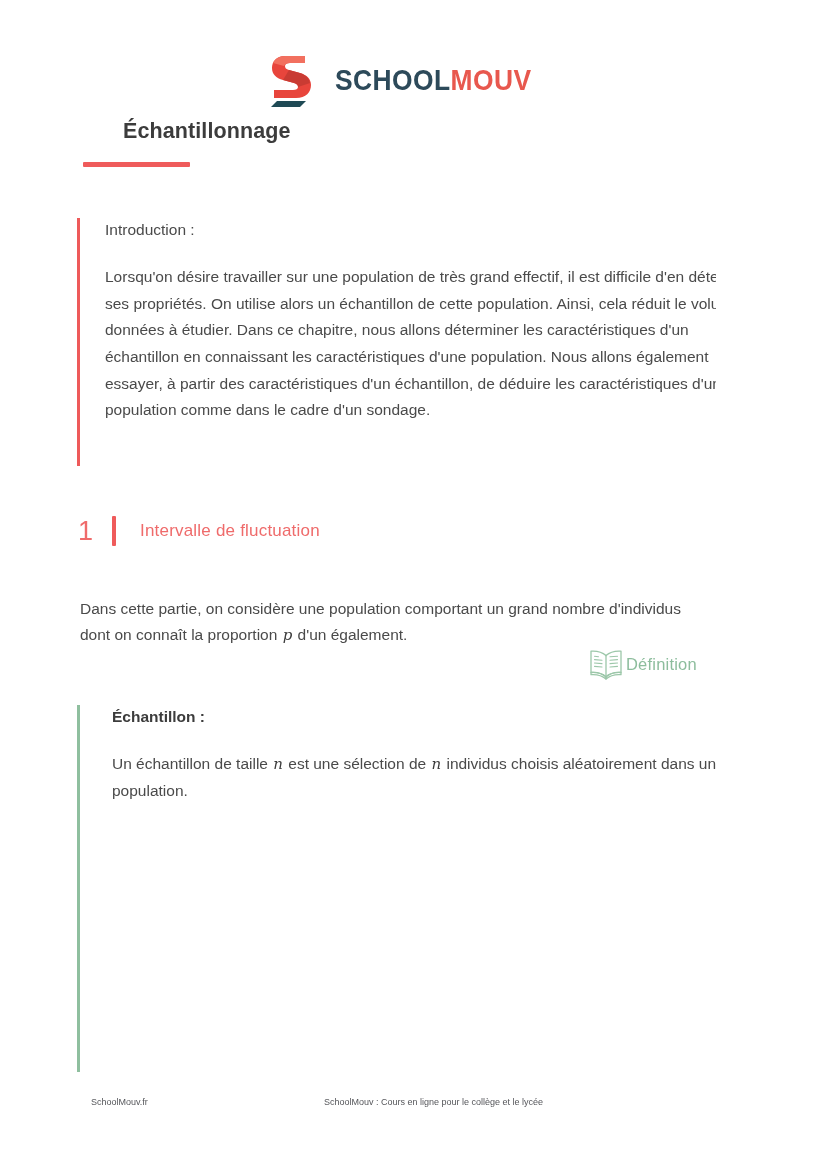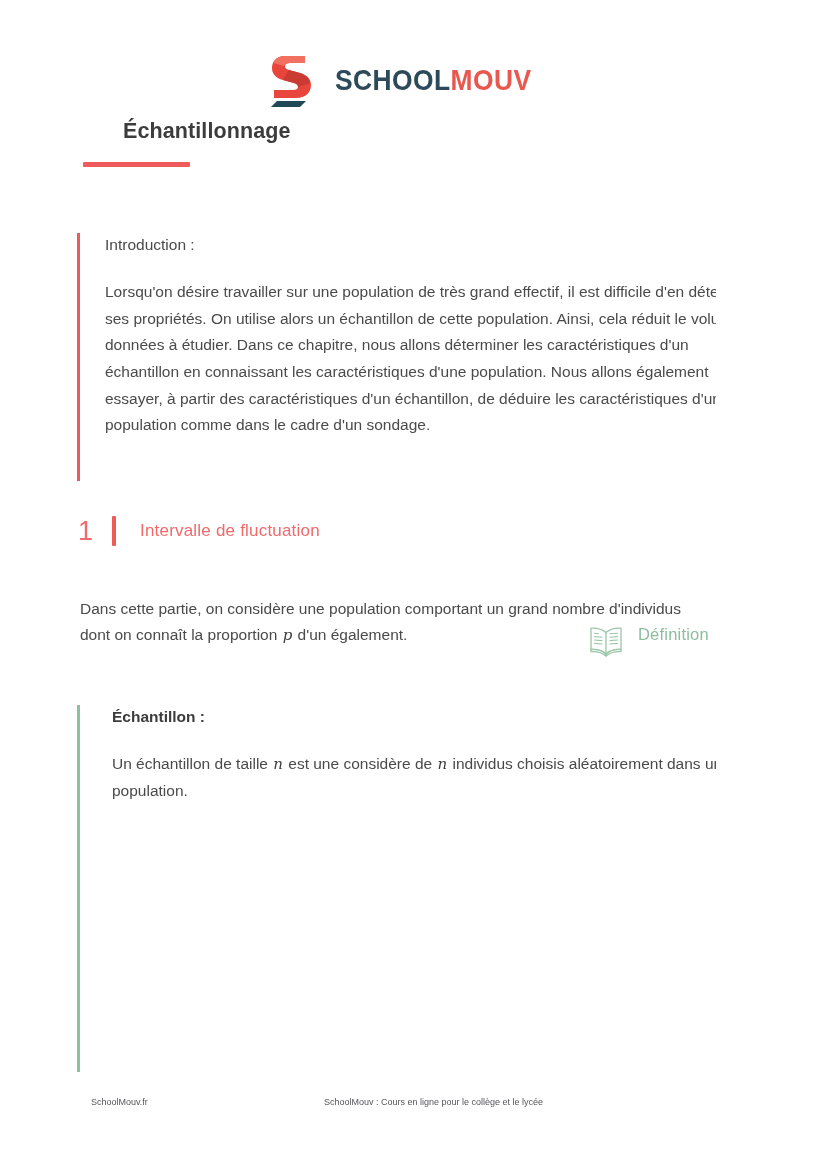--- a/index.html
+++ b/index.html
@@ -79,21 +79,21 @@
     border-radius: 1px;
   }
 
   
   .block {
     position: absolute;
     box-sizing: border-box;
     padding-left: 25px;
   }
   .block.intro {
-    top: 233px;
+    top: 218px;
     left: 77px;
     width: 690px;
     border-left: 3px solid #ee5a5a;
     min-height: 248px;
   }
   .block.definition {
     top: 705px;
     left: 77px;
     width: 660px;
     border-left: 3px solid #8fbf9f;
@@ -162,25 +162,24 @@
     left: 80px;
     width: 630px;
     font-size: 15.5px;
     color: #4a4a4a;
     line-height: 1.68;
   }
 
   
   .badge {
     position: absolute;
-    top: 625px;
+    top: 648px;
     left: 586px;
     display: flex;
-    align-items: flex-start;
-    gap: 12px;
+    align-items: center;
   }
   .badge-icon { width: 40px; height: 32px; display: block; }
   .badge-text {
     font-size: 16.5px;
     color: #8dbd9d;
     letter-spacing: 0.2px;
   }
 
   
   .footer {
@@ -255,21 +254,21 @@
         <path d="M24 12.2 L31.5 11.6" stroke-width="1.1"></path>
         <path d="M24 15.6 L31.5 15" stroke-width="1.1"></path>
         <path d="M24 19 L31.5 18.4" stroke-width="1.1"></path>
       </svg>
     </span>
     <span class="badge-text">Définition</span>
   </div>
 
   <div class="block definition">
     <p class="block-label bold">Échantillon :</p>
-    <p class="block-body"><span>Un échantillon de taille </span><span class="mathvar">n</span><span> est une considère de </span><span class="mathvar">n</span><span> individus choisis aléatoirement dans une population.</span></p>
+    <p class="block-body"><span>Un échantillon de taille </span><span class="mathvar">n</span><span> est une sélection de </span><span class="mathvar">n</span><span> individus choisis aléatoirement dans une population.</span></p>
   </div>
 
   <div class="footer">
     <span class="footer-item footer-left">SchoolMouv.fr</span>
     <span class="footer-item footer-center">SchoolMouv : Cours en ligne pour le collège et le lycée</span>
     <span class="footer-item footer-right">1 sur 7</span>
   </div>
 
 </div>
 

